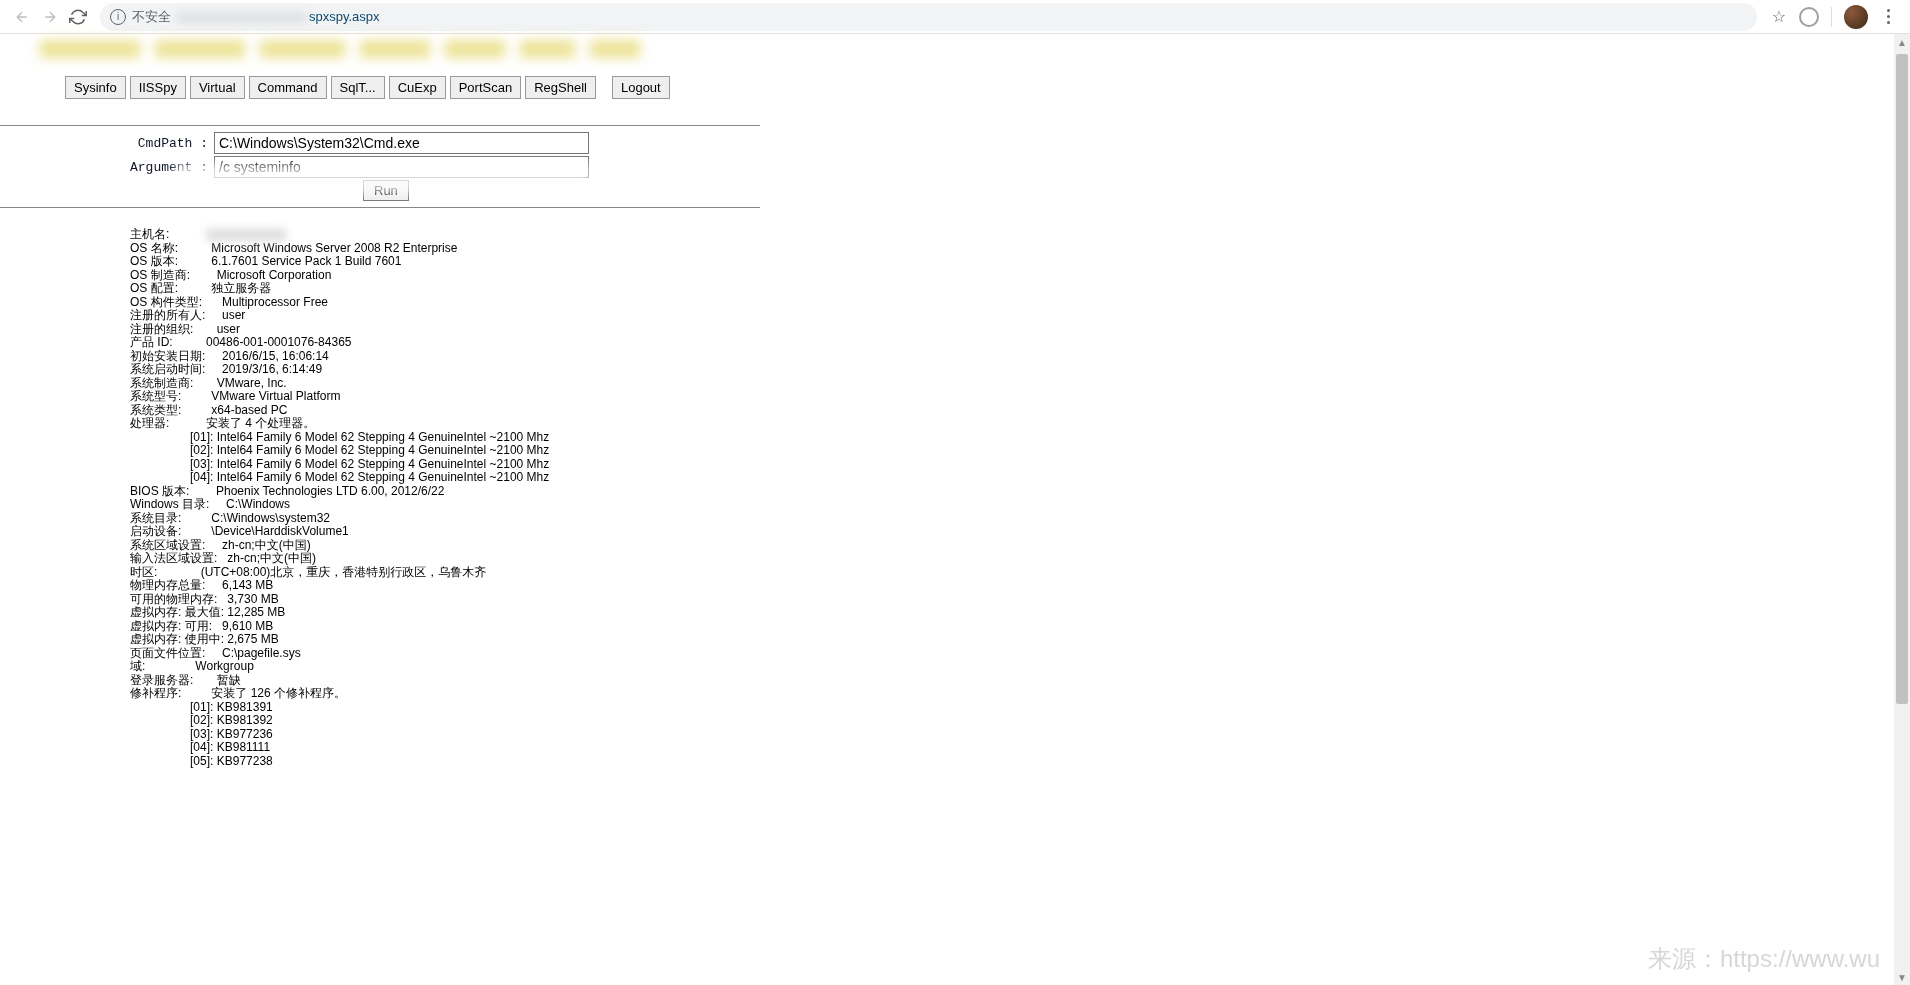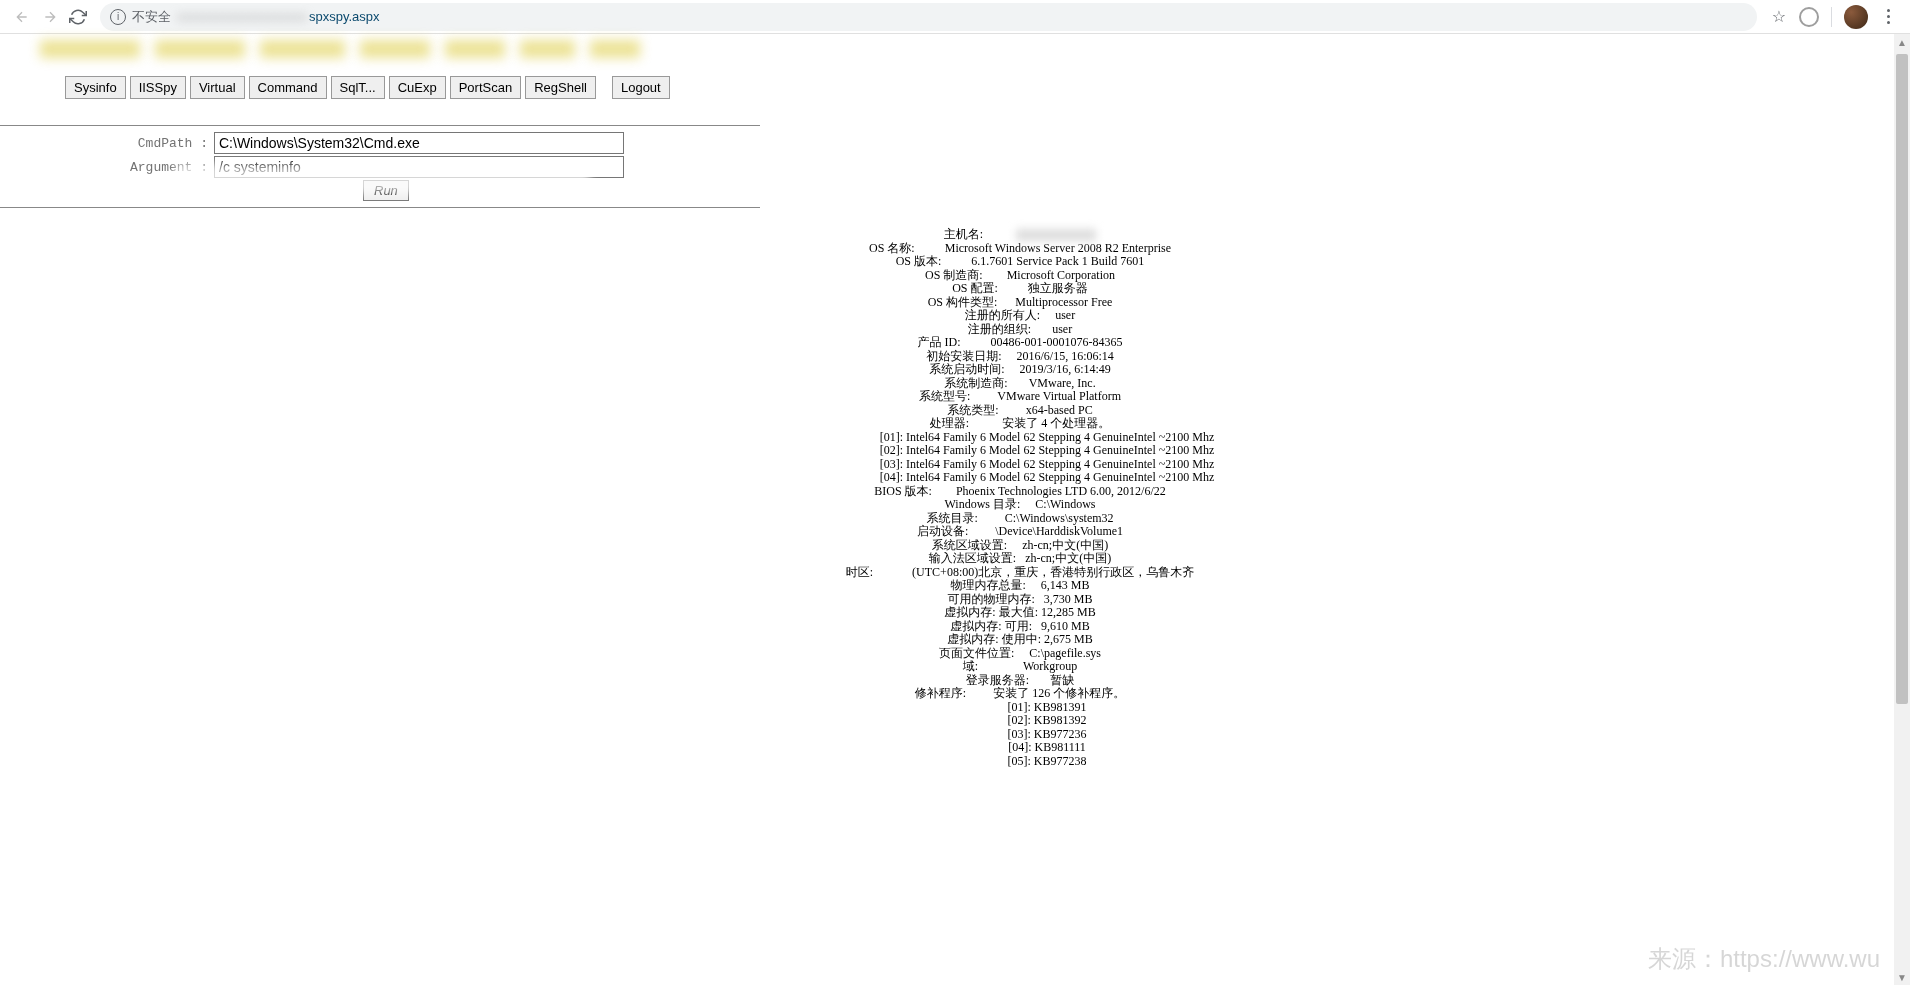--- a/index.html
+++ b/index.html
@@ -40,29 +40,29 @@
     .logout-btn { margin-left: 12px; }
     
     
     .mid-blur { position: absolute; left: 175px; top: 100px; width: 415px; height: 30px; background: rgba(255,255,255,0.7); filter: blur(4px); pointer-events: none; }
     
     hr.sep { margin-top: 26px; border: none; border-top: 1px solid #888; width: 760px; }
     
     
     .form-area { padding: 6px 0 0 0; }
     .form-row { display: flex; align-items: center; margin-bottom: 2px; }
-    .form-label { width: 214px; text-align: right; font-family: "Courier New", monospace; font-size: 13px; color: #737373; padding-right: 6px; }
-    .form-input { width: 410px; height: 22px; border: 1px solid #767676; padding: 4px 4px; font-size: 14px; font-family: Arial, sans-serif; }
+    .form-label { width: 214px; text-align: right; font-family: "Courier New", monospace; font-size: 13px; color: #0f172a; padding-right: 6px; }
+    .form-input { width: 375px; height: 22px; border: 1px solid #767676; padding: 4px 4px; font-size: 14px; font-family: Arial, sans-serif; }
     .run-row { padding-left: 363px; margin-top: 2px; }
-    .run-btn { background: #efefef; border: 1px solid #767676; padding: 2px 10px; font-size: 13px; font-style: italic; }
+    .run-btn { background: #efefef; border: 1px solid #767676; padding: 2px 10px; font-size: 13px; }
     
     hr.sep2 { margin-top: 6px; border: none; border-top: 1px solid #888; width: 760px; }
     
     
-    .output { font-family: Liberation Serif, serif; font-size: 12px; line-height: 13.5px; white-space: pre; padding: 20px 0 0 130px; color: #000; text-align: center; }
+    .output { font-family: Liberation Sans, sans-serif; font-size: 12px; line-height: 13.5px; white-space: pre; padding: 20px 0 0 130px; color: #000; }
     .redact { background: #ddd; filter: blur(4px); display: inline-block; width: 80px; height: 12px; vertical-align: middle; }
     
     
     .scrollbar-v { position: fixed; right: 0; top: 34px; width: 16px; bottom: 0; background: #f1f1f1; }
     .scroll-thumb { position: absolute; left: 2px; width: 12px; top: 20px; height: 650px; background: #c1c1c1; border-radius: 2px; }
     .scroll-arrow { position: absolute; left: 0; width: 16px; height: 16px; display: flex; align-items: center; justify-content: center; color: #888; font-size: 10px; }
     .scroll-arrow.up { top: 0; }
     .scroll-arrow.down { bottom: 0; }
     
     .watermark { position: fixed; right: 30px; bottom: 10px; color: rgba(120,120,120,0.3); font-size: 24px; font-family: sans-serif; }

